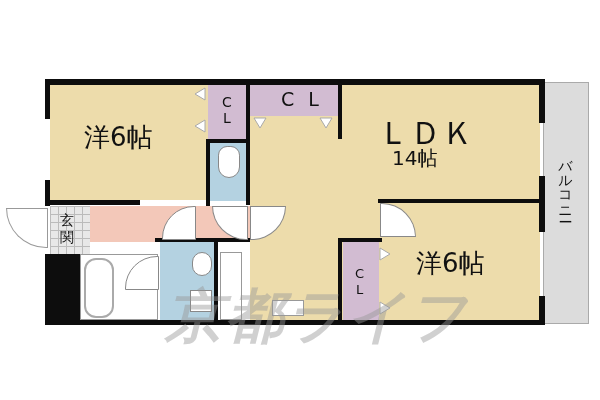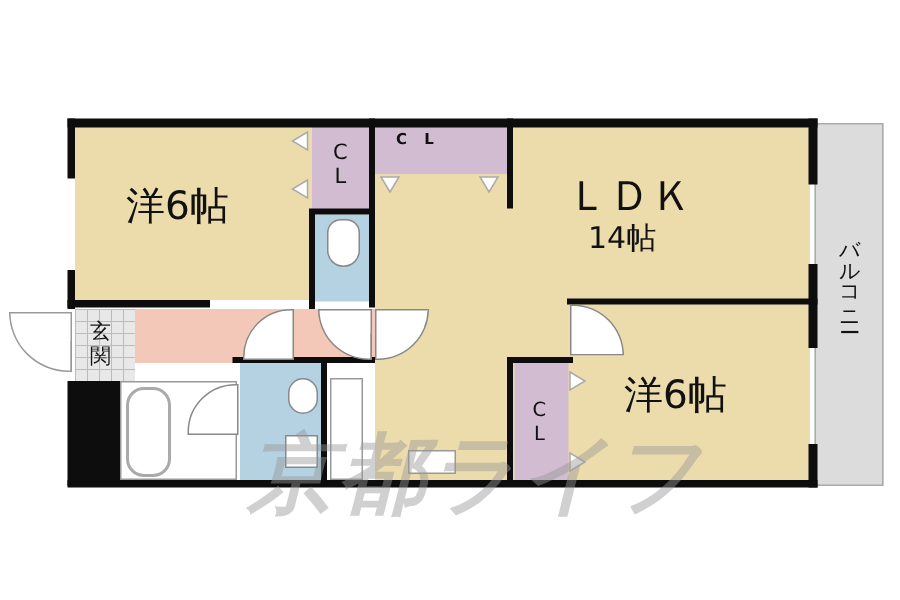--- a/index.html
+++ b/index.html
@@ -67,23 +67,23 @@
   <polygon points="320,118 326,128 332,118" fill="#fff" stroke="#aaa"></polygon>
   <polygon points="380,248 390,254 380,260" fill="#fff" stroke="#aaa"></polygon>
   <polygon points="380,302 390,308 380,314" fill="#fff" stroke="#aaa"></polygon>
 </svg>
 
 <div class="room-label" style="left:84px;top:120px;font-size:26px;">洋6帖</div>
 
 <div class="room-label" style="left:222px;top:94px;font-size:14px;">C</div>
 <div class="room-label" style="left:223px;top:110px;font-size:14px;">L</div>
 
-<div class="room-label" style="left:264px;top:88px;font-size:10px;letter-spacing:4px;font-weight:bold;">C L</div>
+<div class="room-label" style="left:281px;top:88px;font-size:19px;letter-spacing:4px;">C L</div>
 
-<div class="room-label" style="left:378px;top:112px;font-size:28px;">ＬＤＫ</div>
+<div class="room-label" style="left:378px;top:112px;font-size:32px;">ＬＤＫ</div>
 <div class="room-label" style="left:392px;top:145px;font-size:20px;">14帖</div>
 
 <div class="room-label" style="left:416px;top:246px;font-size:26px;">洋6帖</div>
 
 <div class="room-label" style="left:355px;top:266px;font-size:13px;">C</div>
 <div class="room-label" style="left:356px;top:282px;font-size:13px;">L</div>
 
 <div class="room-label" style="left:60px;top:212px;font-size:14px;">玄</div>
 <div class="room-label" style="left:60px;top:229px;font-size:14px;">関</div>
 

